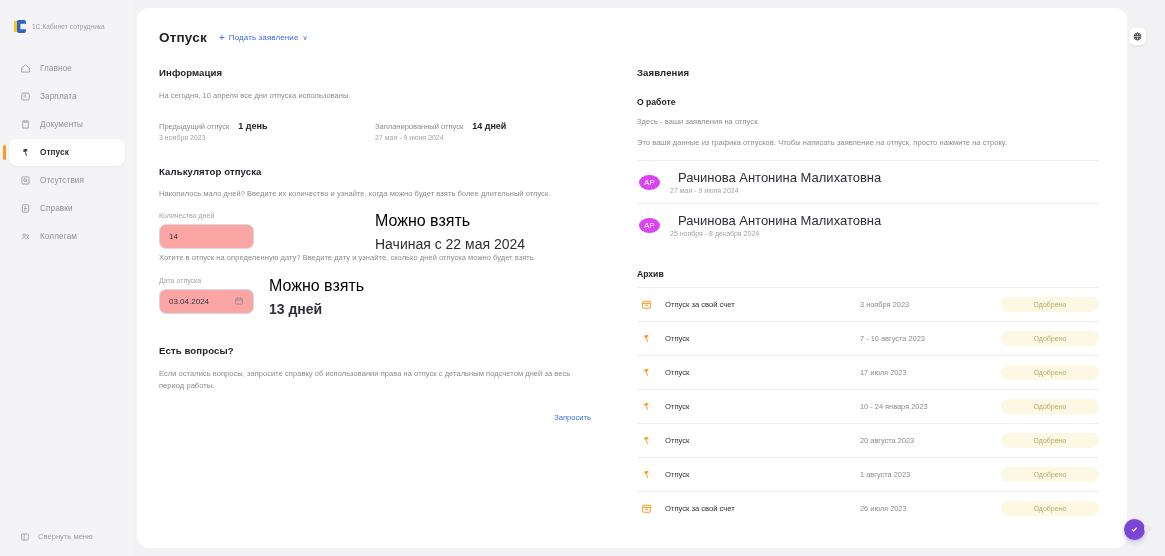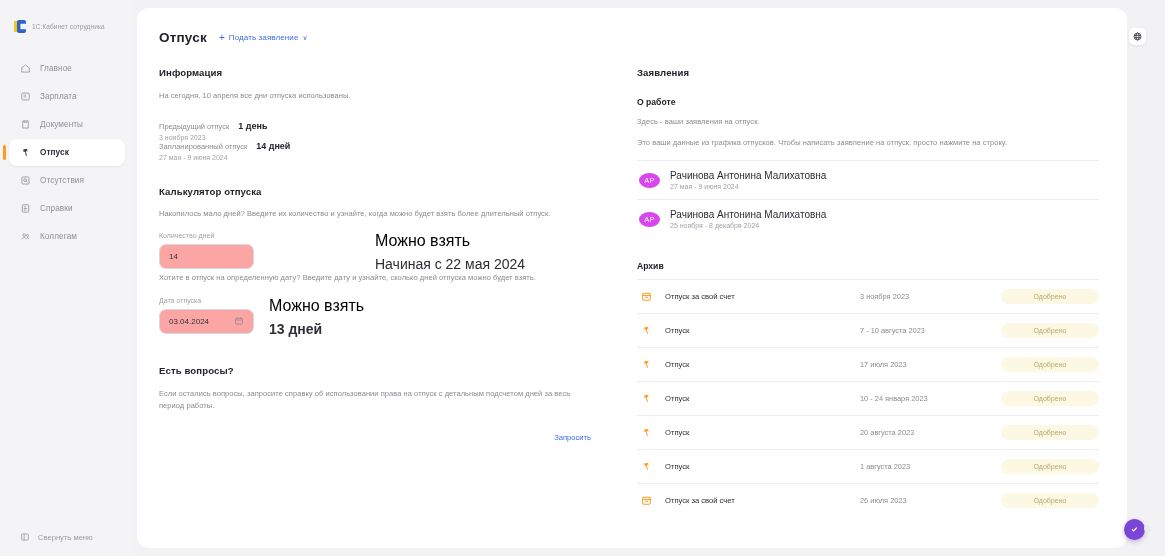--- a/index.html
+++ b/index.html
@@ -47,21 +47,21 @@
   .nav-item.active {
     background: #ffffff; color: #2b2b33; font-weight: bold;
     box-shadow: 0 1px 2px rgba(30,30,50,.06);
   }
   .nav-item.active::before {
     content: ""; position: absolute; left: -6px; top: 6px;
     width: 3px; height: 15px; background: #ff9a1f; border-radius: 2px;
   }
   .sidebar-foot {
     margin-top: auto; padding: 0 0 14px 20px;
-    display: flex; align-items: center; gap: 8px;
+    display: flex; gap: 8px;
     font-size: 7.6px; color: #9a9aa4; cursor: pointer;
   }
   .sidebar-foot .ic svg { width: 10px; height: 10px; display: block; }
 
   
   .content-wrap {
     flex: 1; padding: 8px 45px 8px 3px; height: 556px;
   }
   .card {
     background: #ffffff; border-radius: 12px; height: 540px;
@@ -78,21 +78,21 @@
   .head-link .plus { font-size: 10px; line-height: 1; color:#3b6fe0; }
   .head-link .chev { font-size: 7px; }
 
   .columns { display: flex; gap: 46px; padding-left: 8px; margin-top: 22px; }
   .col-left { width: 432px; flex: 0 0 432px; }
   .col-right { width: 462px; flex: 0 0 462px; }
 
   h3.sec { font-size: 9.6px; font-weight: bold; color: #23232b; letter-spacing: .1px; }
   .muted { font-size: 7.5px; color: #8a8a93; line-height: 1.55; letter-spacing: .05px; }
 
-  .stats { display: flex; margin-top: 19px; flex-direction: column; }
+  .stats { display: flex; margin-top: 19px; }
   .stat { width: 216px; }
   .stat .top { display: flex; align-items: baseline; gap: 9px; }
   .stat .lbl { font-size: 7.5px; color: #8a8a93; }
   .stat .val { font-size: 9px; font-weight: bold; color: #23232b; }
   .stat .sub { font-size: 7px; color: #a2a2ab; margin-top: 3px; }
 
   .calc-title { margin-top: 25px; }
   .calc-desc { margin-top: 11px; }
   .field-row { display: flex; margin-top: 13px; align-items: flex-start; }
   .field { width: 216px; }
@@ -121,21 +121,21 @@
   .person {
     display: flex; align-items: center; gap: 10px;
     padding: 9px 0 9px 2px; border-top: 1px solid #ededf1;
     cursor: pointer;
   }
   .avatar {
     width: 21px; height: 15px; flex: 0 0 21px; border-radius: 50%;
     background: #d946ef; color: #fff; font-size: 7.5px; font-weight: normal;
     display: flex; align-items: center; justify-content: center; letter-spacing: .3px;
   }
-  .person .nm { font-size: 10px; color: #2d2d36; }
+  .person .nm { font-size: 13px; color: #2d2d36; margin-left: 8px; }
   .person .dt { font-size: 7px; color: #a2a2ab; margin-top: 2px; }
 
   .arch-title { margin-top: 23px; }
   .arch-list { margin-top: 8px; }
   .arch-row {
     display: flex; align-items: center; padding: 9px 0 9px 4px;
     border-top: 1px solid #ededf1; cursor: pointer;
   }
   .arch-row .ic { width: 13px; flex: 0 0 13px; margin-right: 11px; display:flex; }
   .arch-row .ic svg { width: 11px; height: 11px; display: block; }

